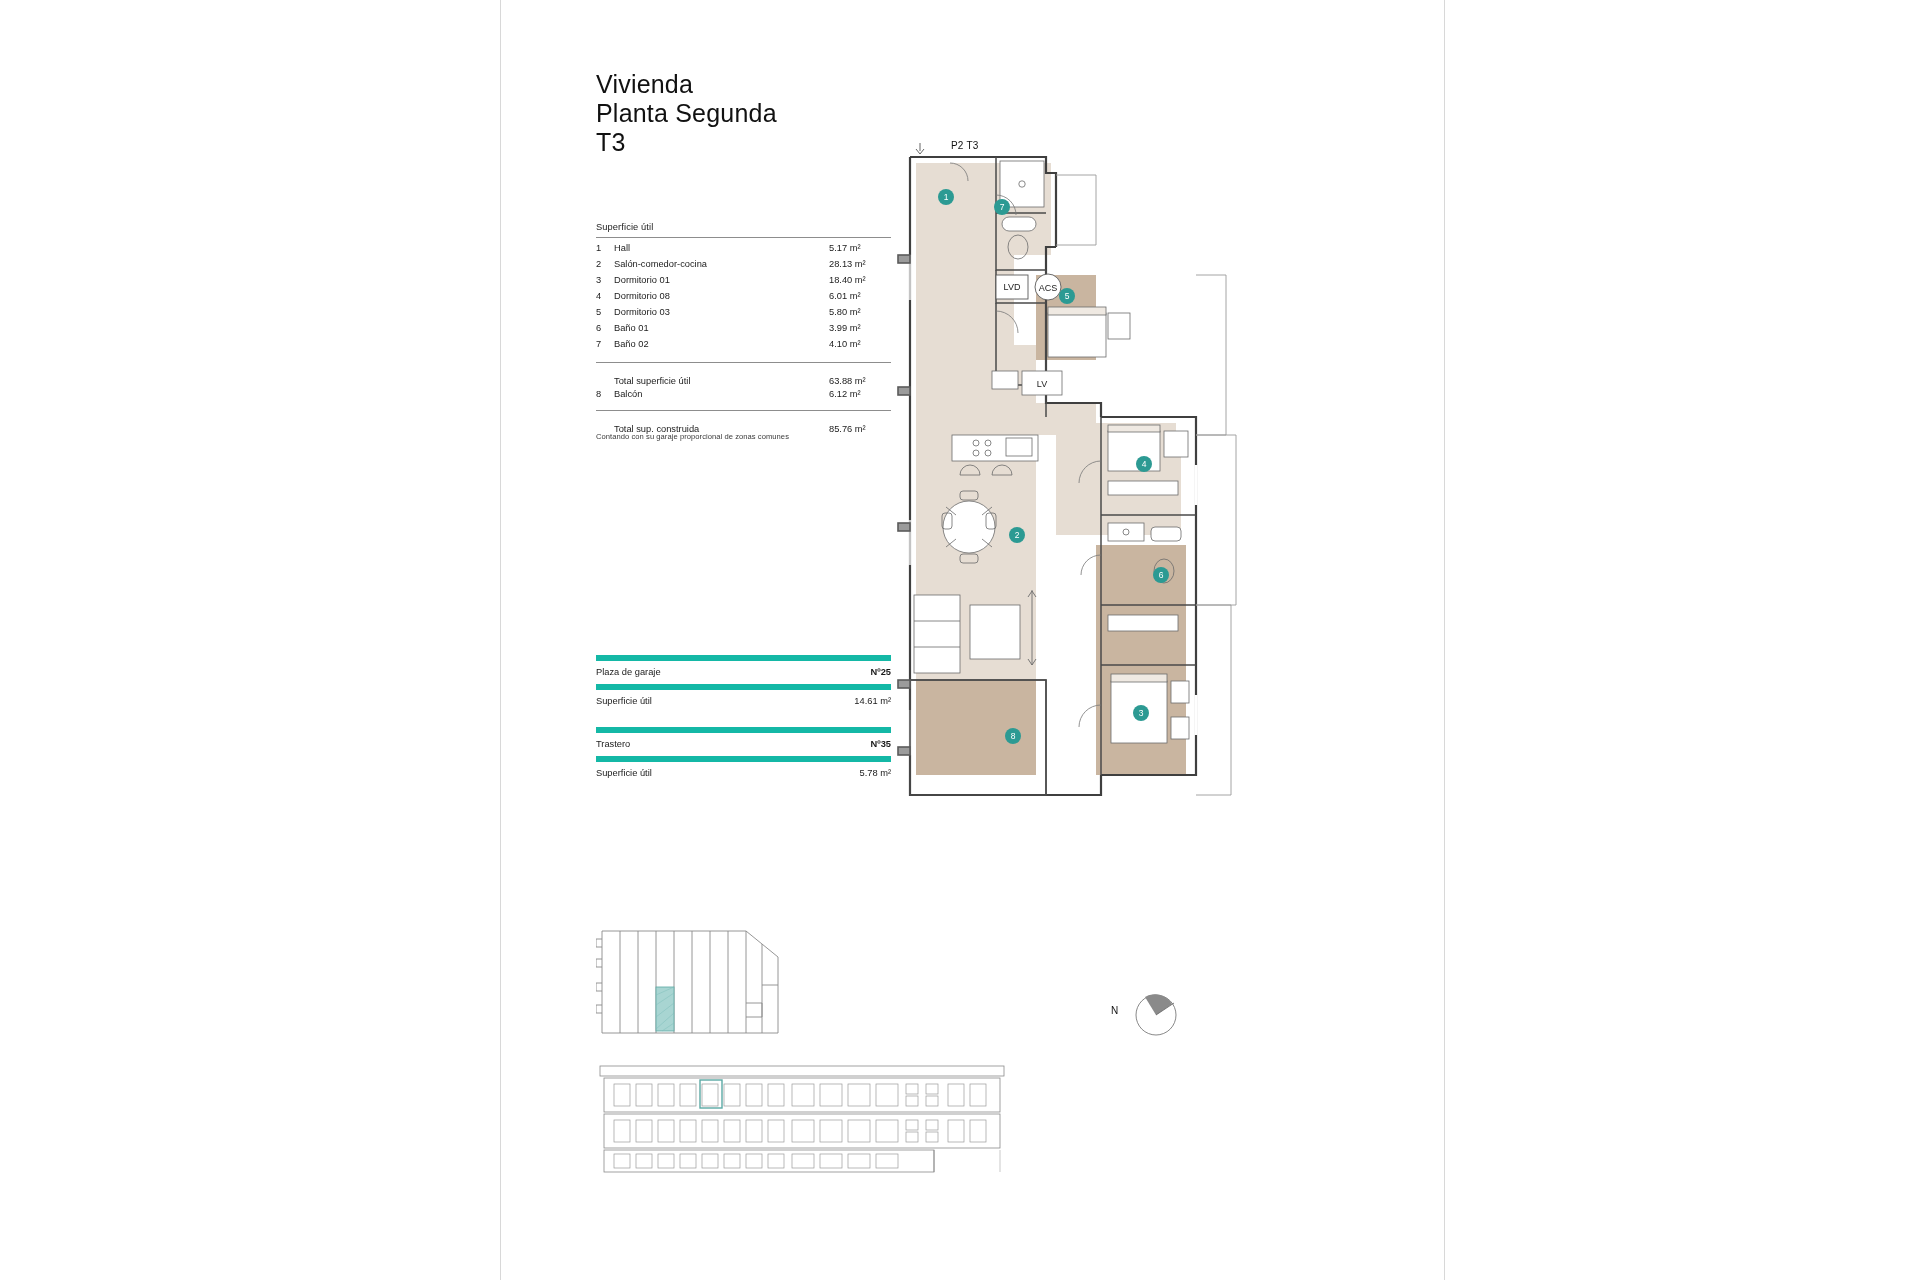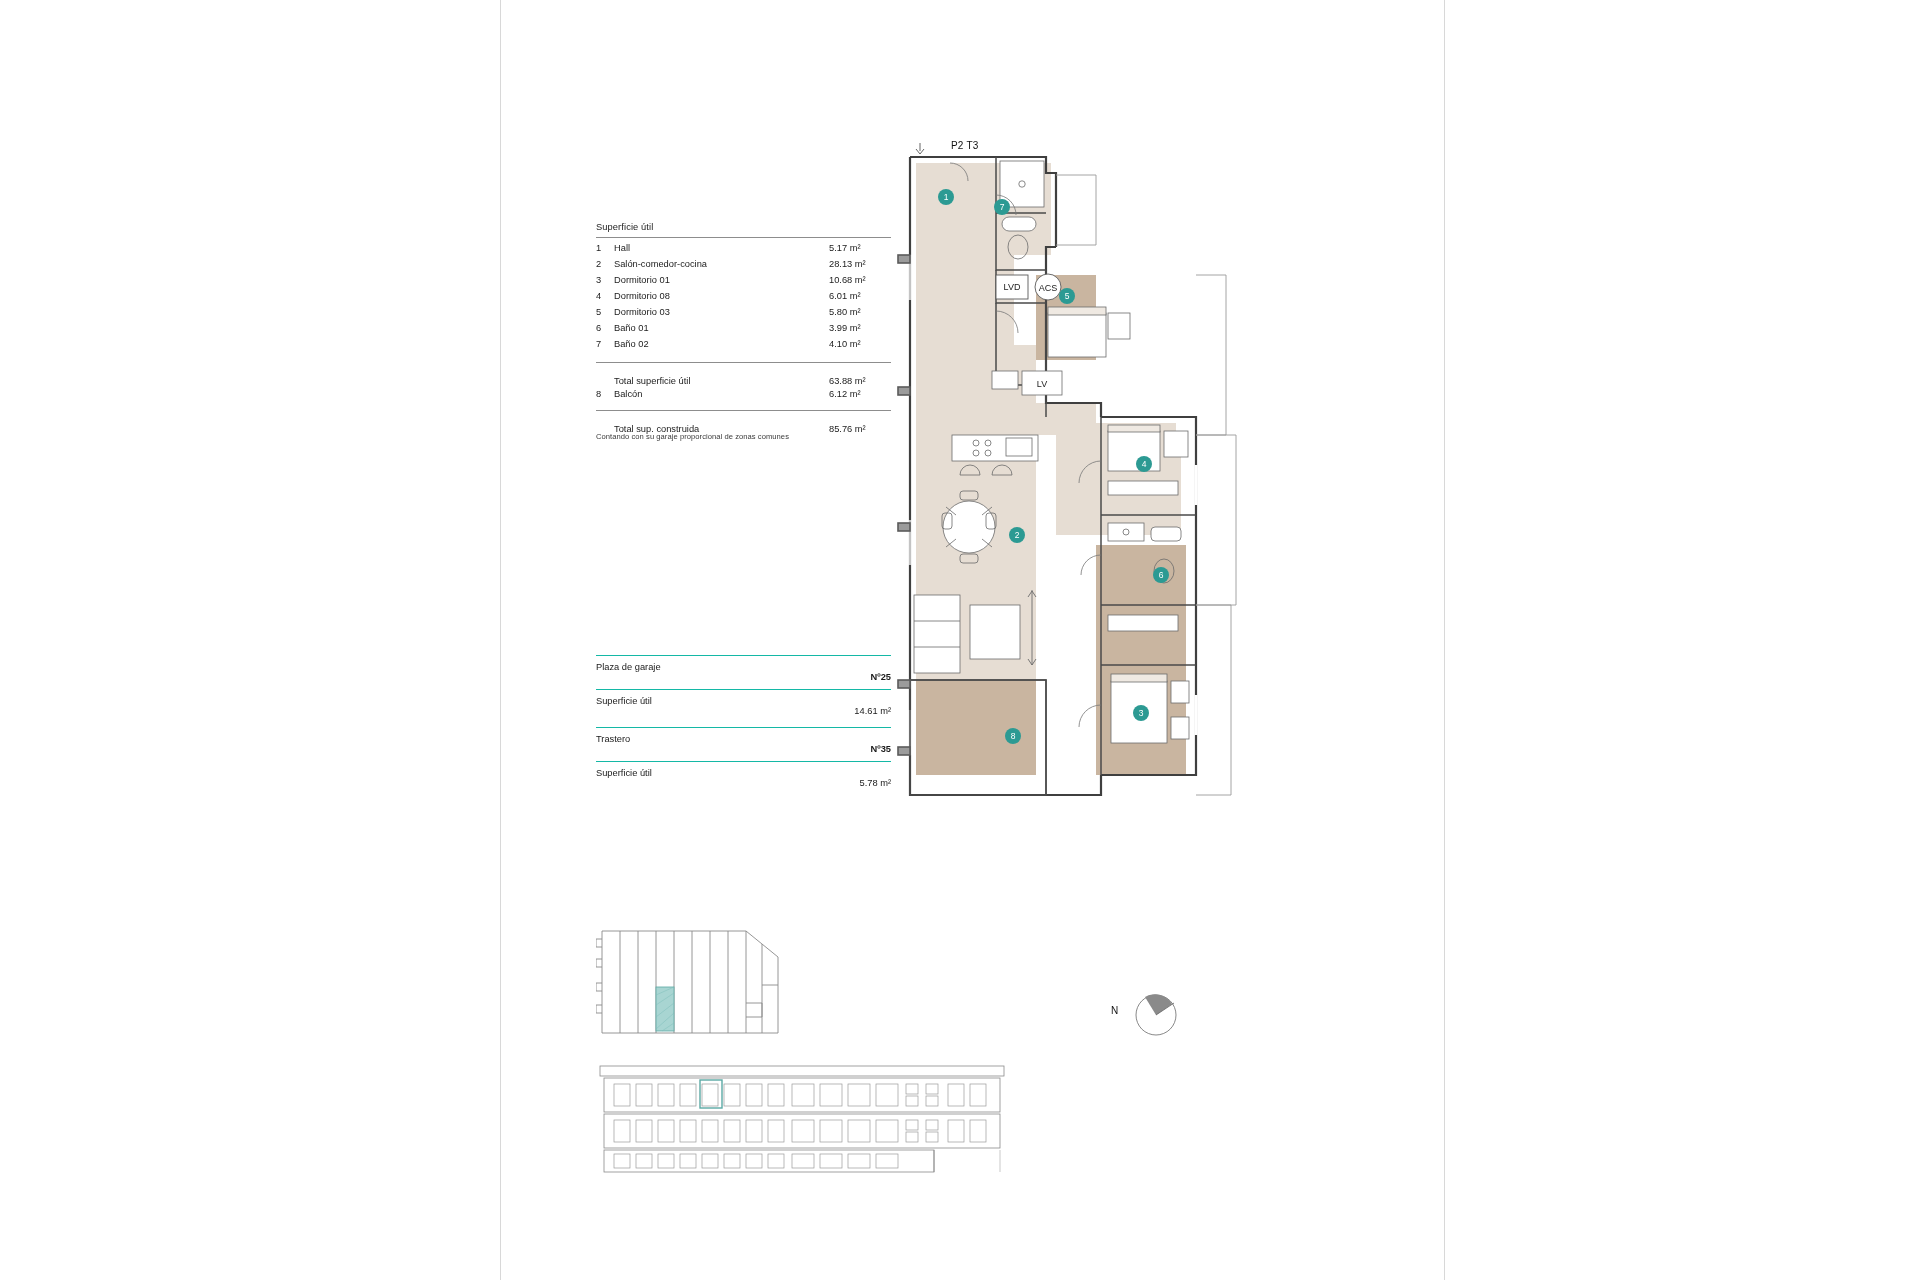--- a/index.html
+++ b/index.html
@@ -119,21 +119,21 @@
     position: absolute;
     left: 95px;
     width: 295px;
     font-size: 9.3px;
   }
   .extra .erow {
     display: flex;
     justify-content: space-between;
     padding: 6px 0 7px 0;
   }
-  .extra .erow.line { border-top: 1px solid #14b8a6; flex-direction: column; }
+  .extra .erow.line { border-top: 6px solid #14b8a6; }
   .extra .erow .lbl { font-size: 9.3px; }
   .extra .erow .rv { font-size: 9.3px; text-align: right; }
   .extra .erow .rv.bold { font-weight: bold; }
   #garage { top: 655px; }
   #trastero { top: 727px; }
 
   
   .keyplan {
     position: absolute;
     left: 95px;
@@ -191,38 +191,43 @@
 </style>
 </head>
 <body>
 
 <div class="page">
   <div class="gutter-left"></div>
   <div class="gutter-right"></div>
 
   <div class="sheet">
 
+    <div class="title">
+      <div>Vivienda</div>
+      <div>Planta Segunda</div>
+      <div>T3</div>
+    </div>
 
     <div class="areas">
       <div class="hdr">Superficie útil</div>
 
       <div class="row">
         <span class="num">1</span>
         <span class="nm">Hall</span>
         <span class="val">5.17 m²</span>
       </div>
       <div class="row">
         <span class="num">2</span>
         <span class="nm">Salón-comedor-cocina</span>
         <span class="val">28.13 m²</span>
       </div>
       <div class="row">
         <span class="num">3</span>
         <span class="nm">Dormitorio 01</span>
-        <span class="val">10.68 m²</span>
+        <span class="val">18.40 m²</span>
       </div>
       <div class="row">
         <span class="num">4</span>
         <span class="nm">Dormitorio 08</span>
         <span class="val">6.01 m²</span>
       </div>
       <div class="row">
         <span class="num">5</span>
         <span class="nm">Dormitorio 03</span>
         <span class="val">5.80 m²</span>

